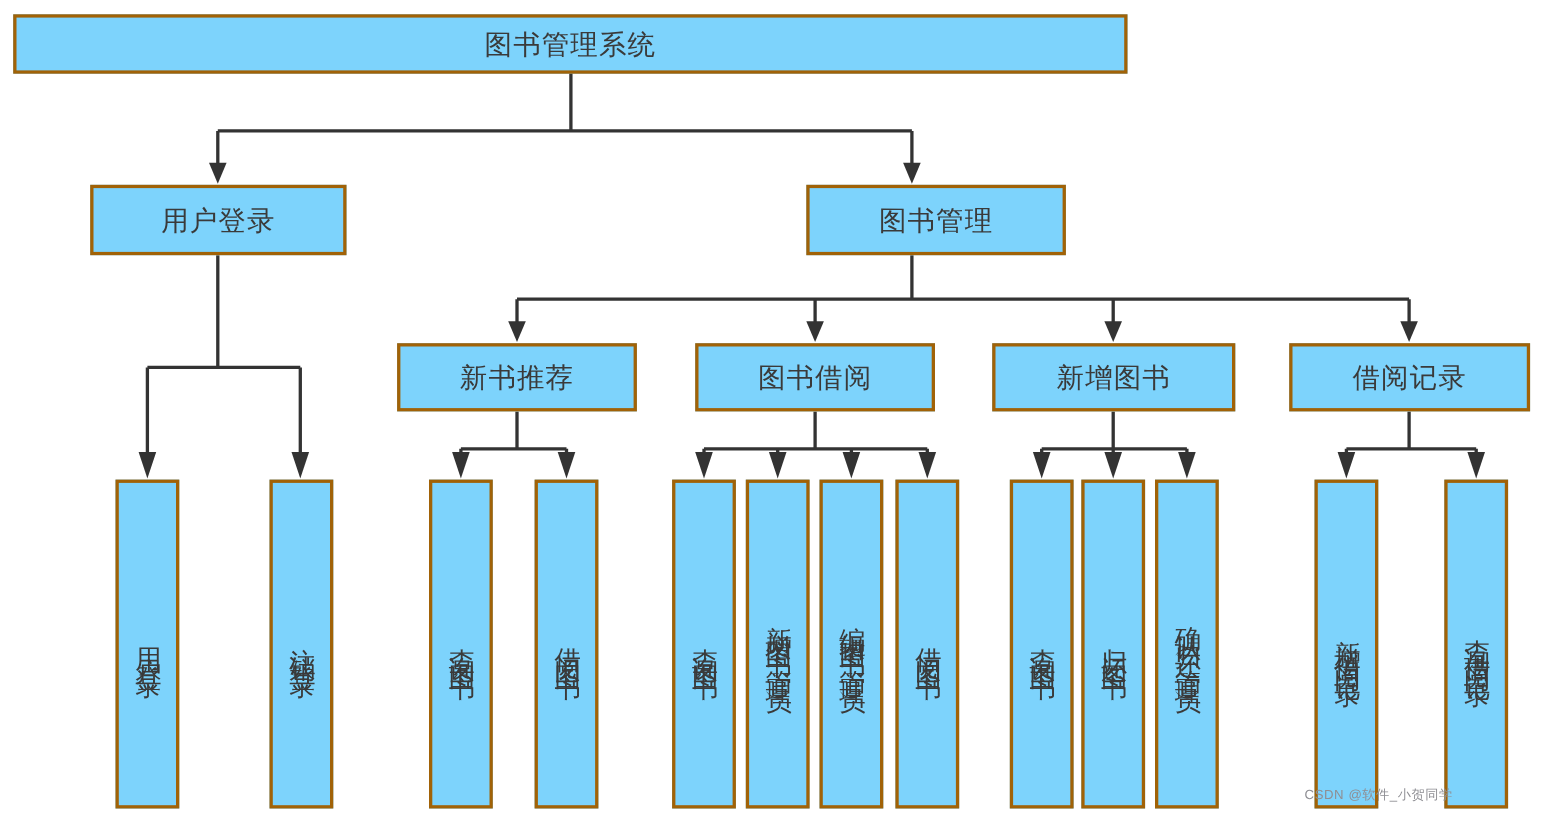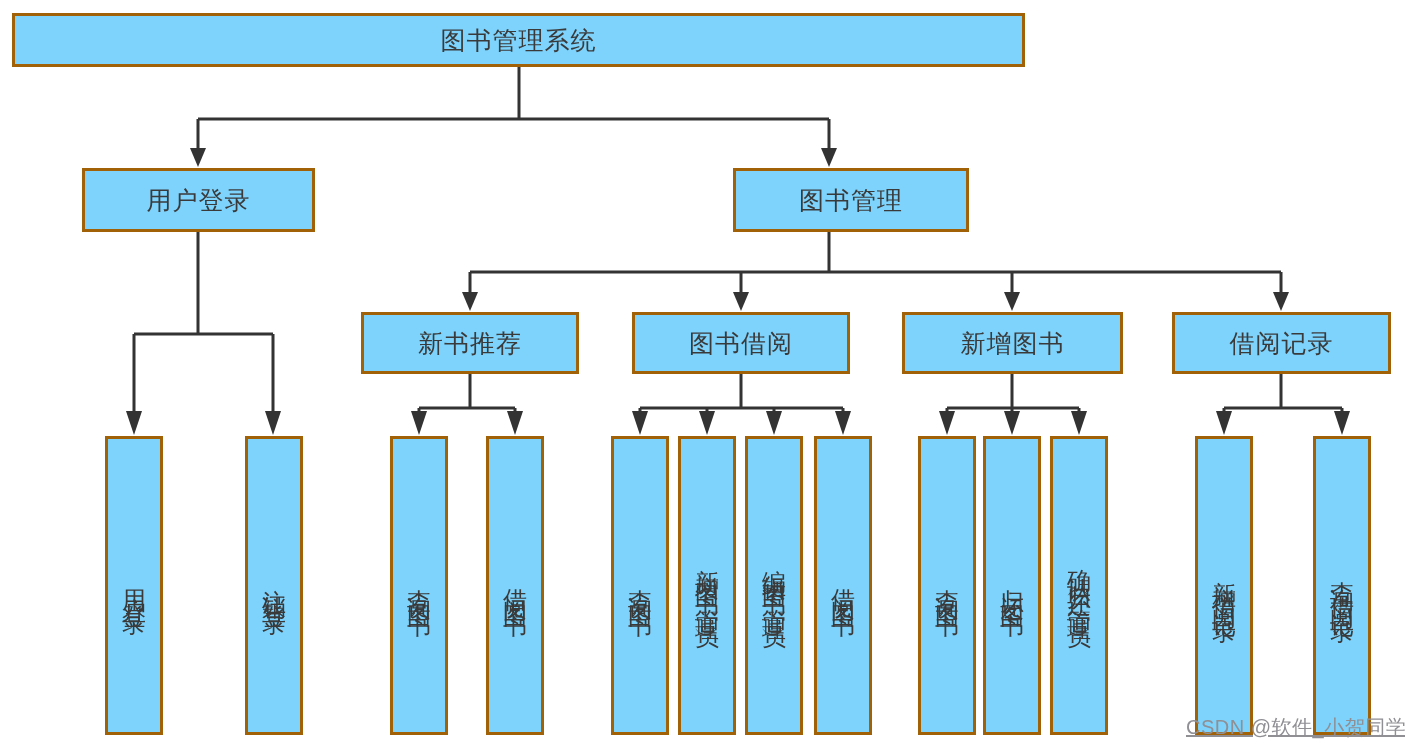--- a/index.html
+++ b/index.html
@@ -47,26 +47,25 @@
     top: 436px;
   }
   .lvl3 {
     top: 312px;
     height: 62px;
   }
   .watermark {
     position: absolute;
     left: 1186px;
     top: 714px;
-    font-size: 20px;
+    font-size: 12px;
     color: #8f8f94;
     white-space: nowrap;
     z-index: 3;
     letter-spacing: 0.5px;
-    text-decoration: underline;
   }
 </style>
 </head>
 <body>
 
 <div class="stage">
 
   <svg class="connectors" width="1405" height="747" viewBox="0 0 1405 747">
 
     <path d="M519 65 V119 M198 119 H829 M198 119 V150 M829 119 V150" stroke="#333333" stroke-width="3" fill="none"></path>

